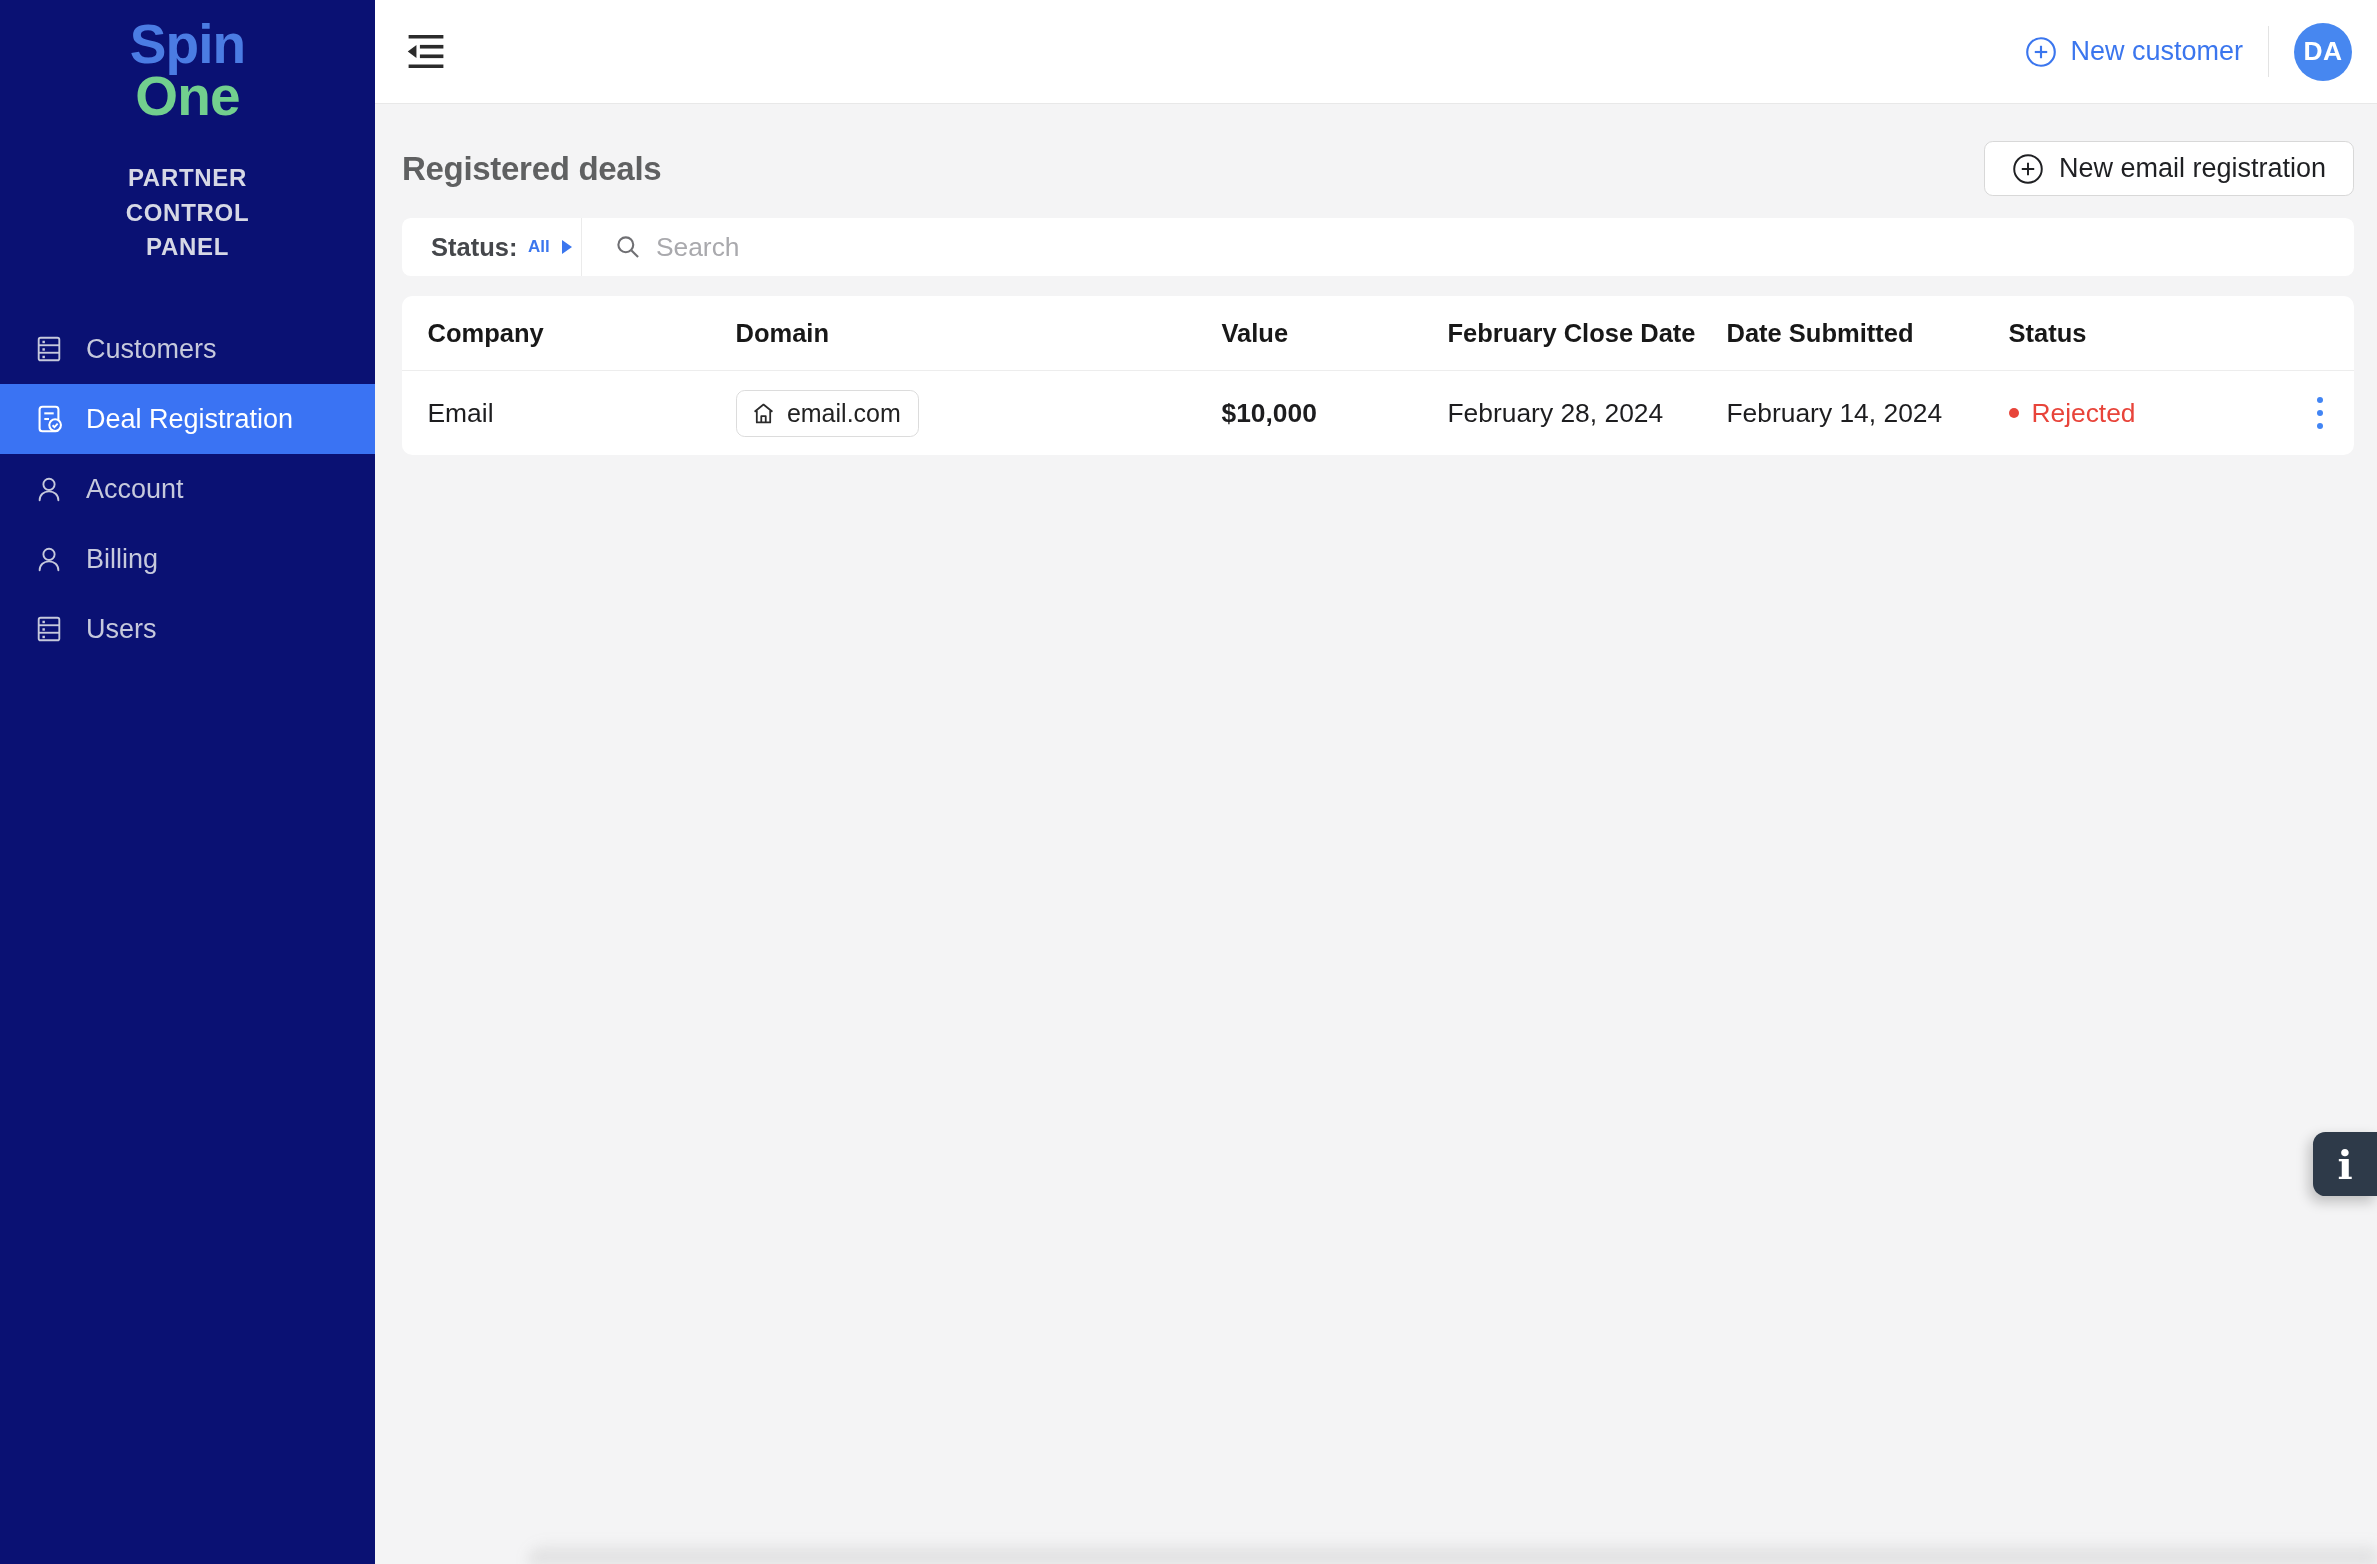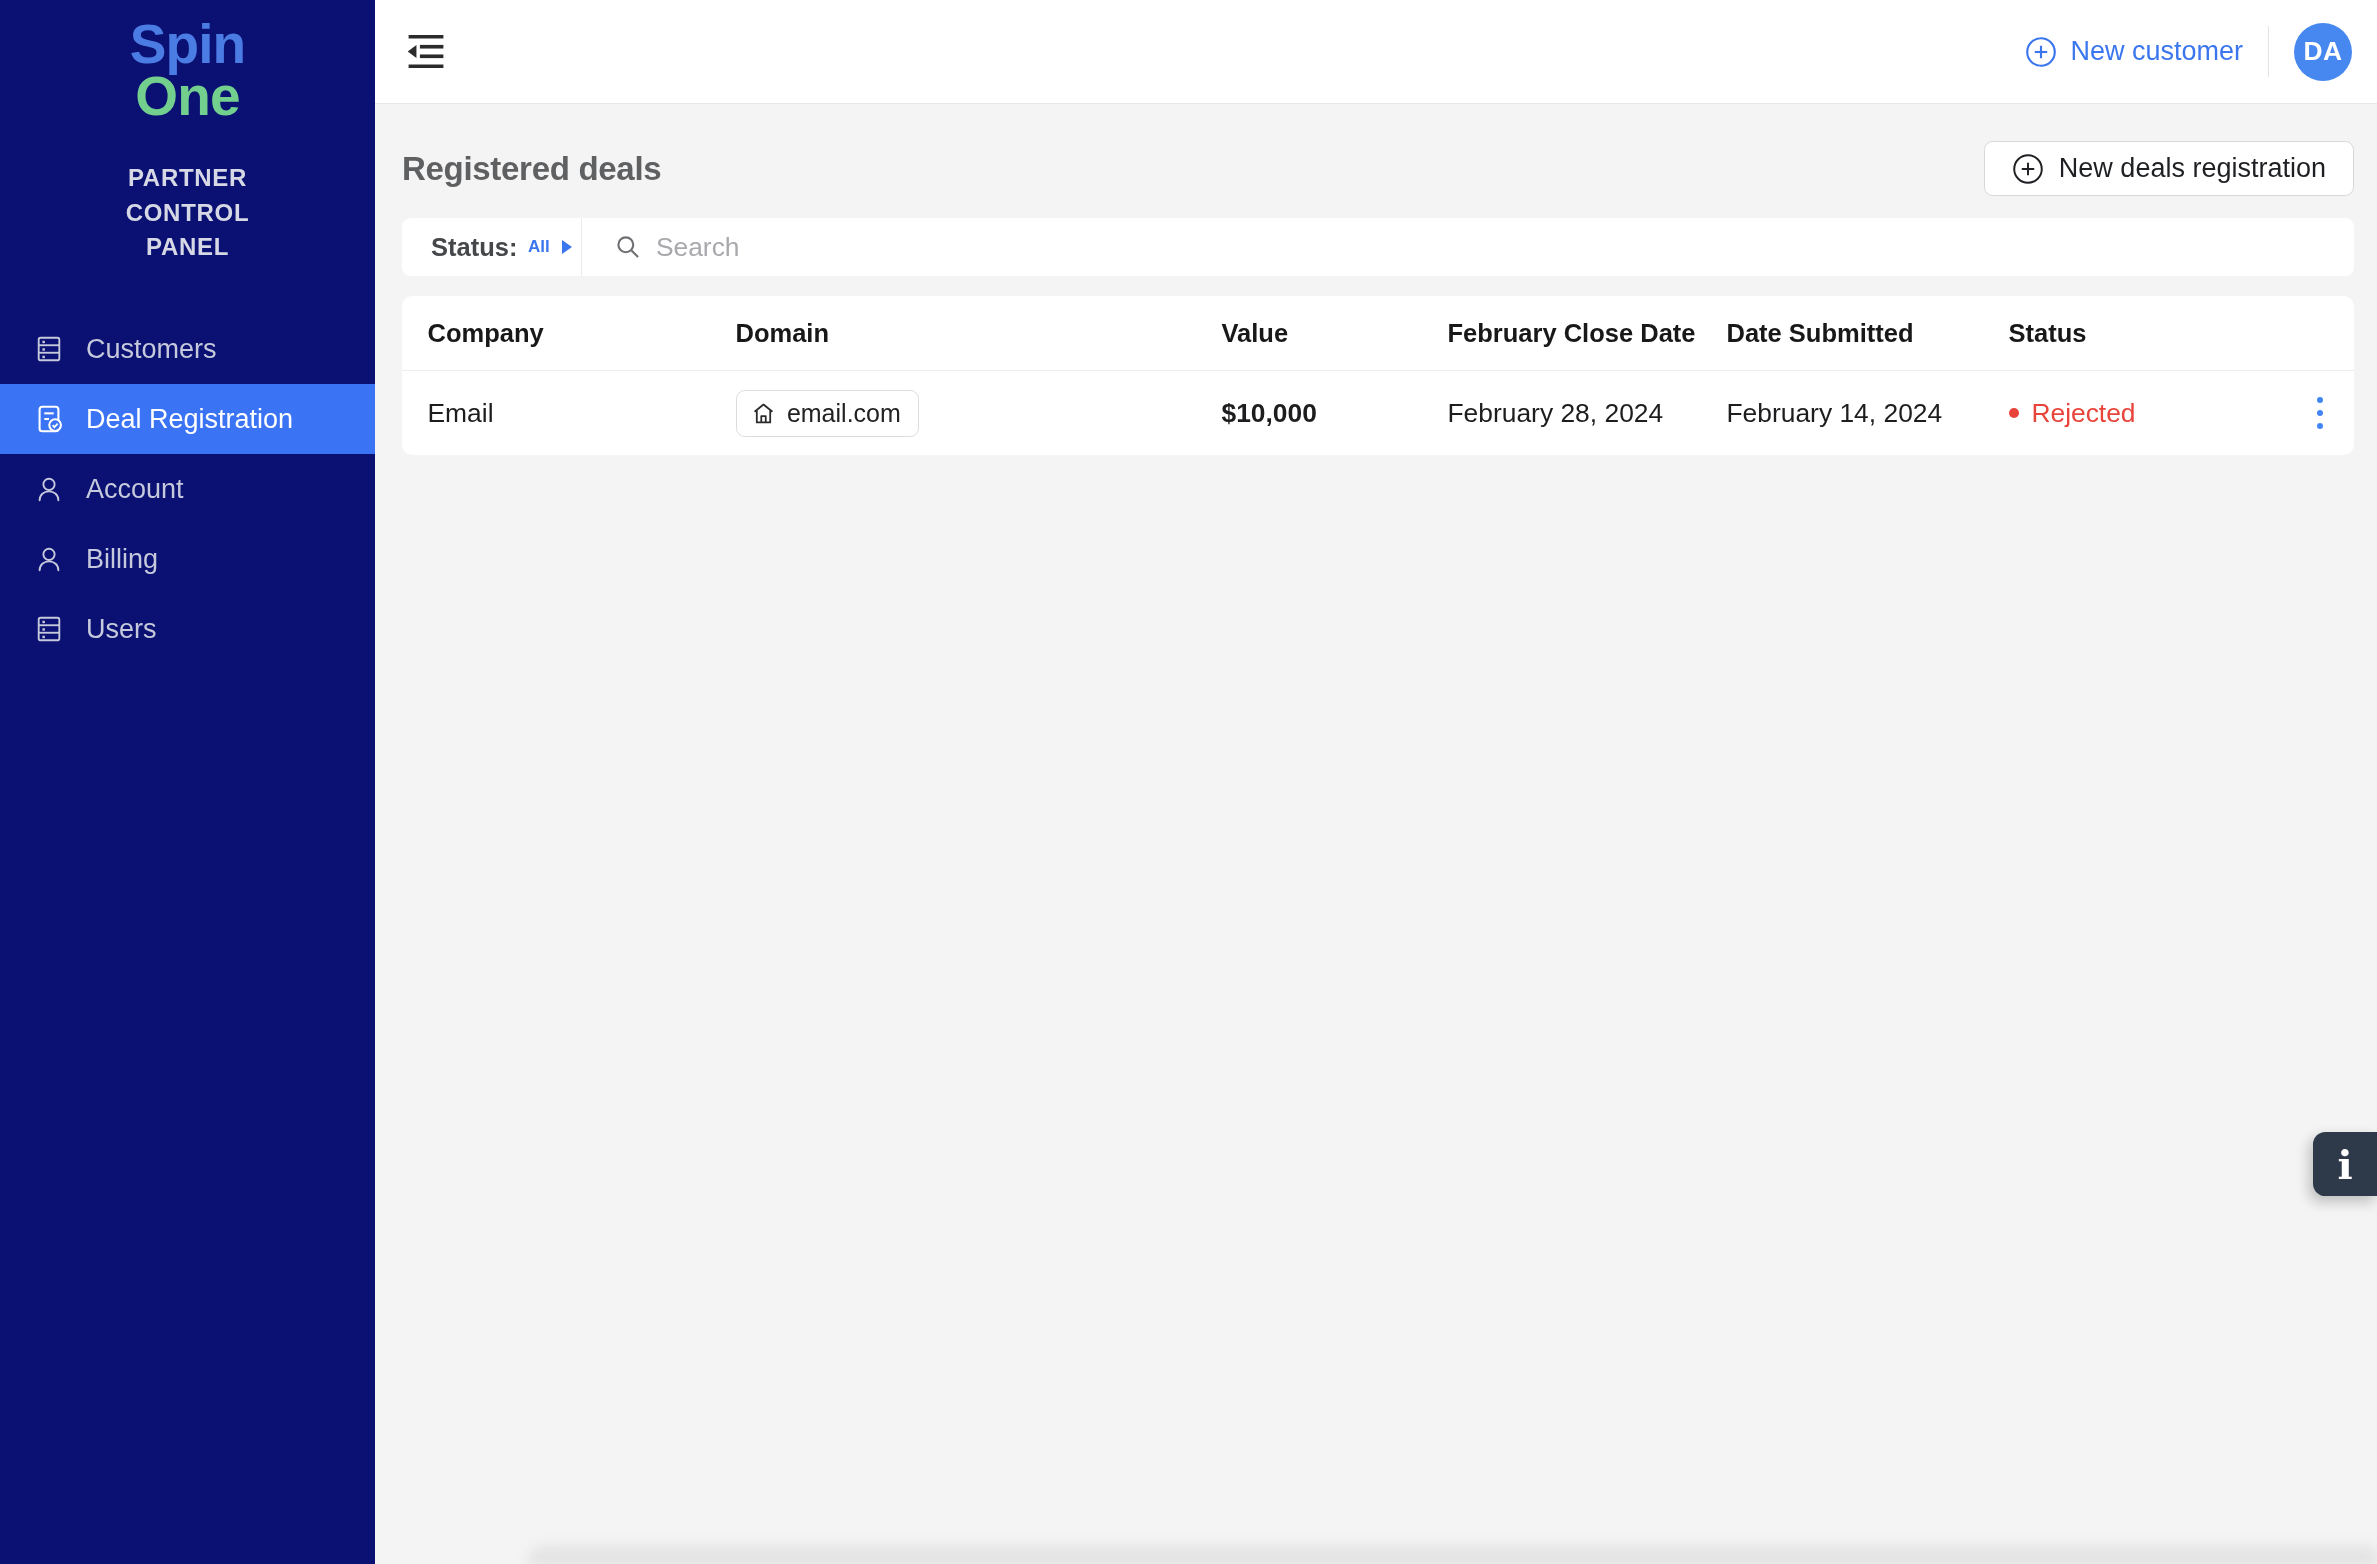--- a/index.html
+++ b/index.html
@@ -253,21 +253,21 @@
 <main class="content">
 
   <div class="page-header">
     <h1 class="page-title">Registered deals</h1>
     <button class="new-deal-btn">
       <svg width="32" height="32" viewBox="0 0 36 36" fill="none" stroke="#1f2023" stroke-width="2.2">
         <circle cx="18" cy="18" r="15.5"></circle>
         <line x1="18" y1="11" x2="18" y2="25"></line>
         <line x1="11" y1="18" x2="25" y2="18"></line>
       </svg>
-      <span>New deals registration</span>
+      <span>New email registration</span>
     </button>
   </div>
 
   <div class="filter-bar">
     <div class="status-filter">
       <span class="status-label">Status:</span>
       <span class="status-value">All</span>
       <span class="status-arrow"></span>
     </div>
     <div class="filter-divider"></div>

